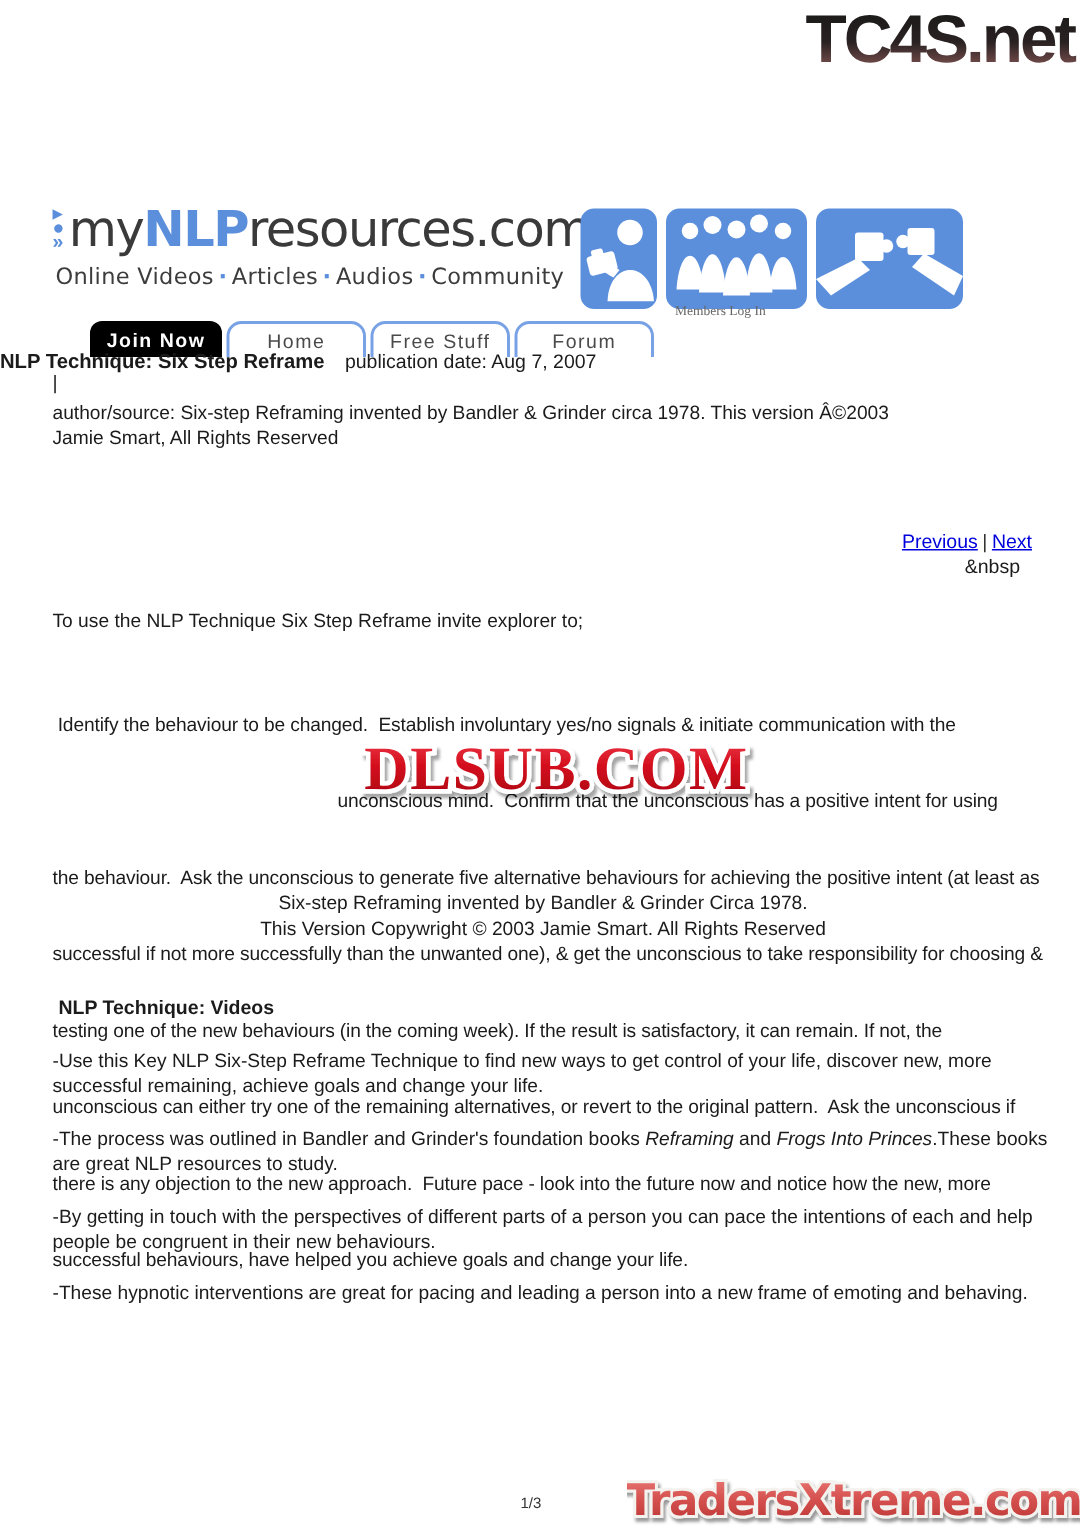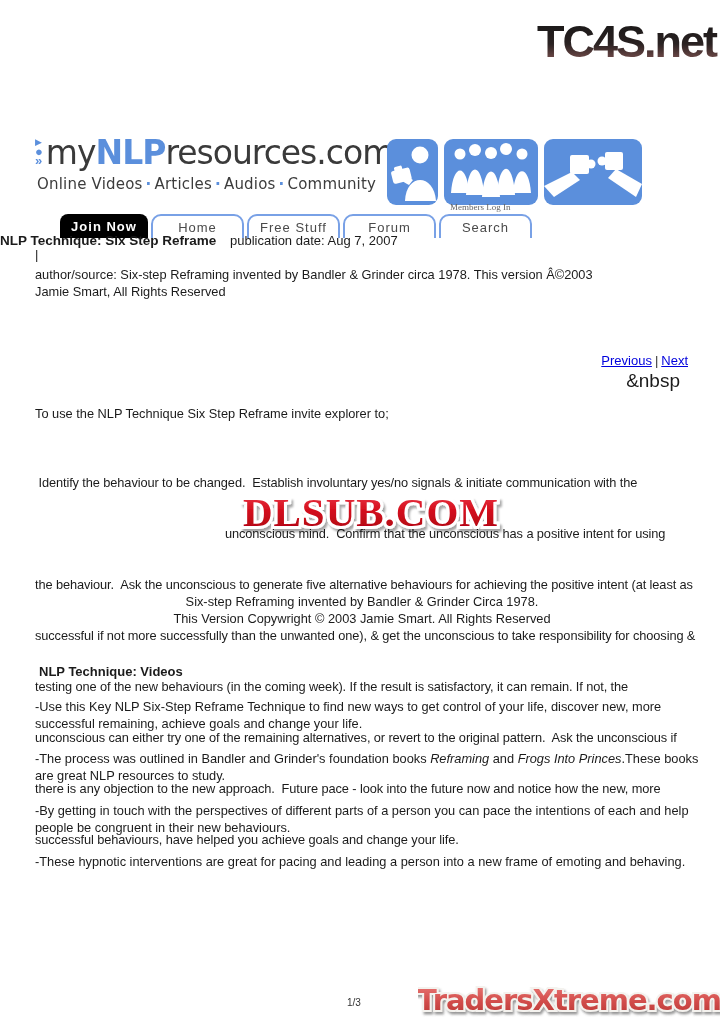--- a/index.html
+++ b/index.html
@@ -1,19 +1,19 @@
 <!DOCTYPE html>
 <html><head>
 <meta charset="utf-8">
 <style>
   html,body{margin:0;padding:0;background:#ffffff;}
   .page{position:relative;width:724px;height:1024px;background:#fff;overflow:hidden;
         font-family:"Liberation Sans",sans-serif;color:#1b1b1b;}
   
-  .wm-top{position:absolute;top:16px;right:4px;}
+  .wm-top{position:absolute;top:0;right:4px;}
   
   .logo{position:absolute;top:136px;left:35px;display:flex;align-items:flex-start;}
   .logo-icons{display:flex;flex-direction:column;align-items:flex-start;line-height:1;
               color:#5b8fdc;margin-right:3px;margin-top:2px;}
   .logo-icons .tri{font-size:9px;}
   .logo-icons .dot{font-size:13px;margin-top:-2px;}
   .logo-icons .ff{font-size:13px;font-weight:bold;margin-top:-4px;}
   .logo-text{font-family:"DejaVu Sans",sans-serif;font-size:33px;letter-spacing:-1px;
              color:#3a3a3a;line-height:1;}
   .logo-text .accent{color:#5b8fdc;font-weight:bold;}
@@ -34,21 +34,21 @@
                   border:2px solid #79a1e6;border-radius:10px 10px 0 0;padding-top:4px;}
   
   .title-line{position:absolute;top:233px;left:0;right:27px;text-align:left;font-size:13px;}
   .title-line .t{font-weight:bold;font-size:13.5px;}
   .title-line .p{margin-left:10px;}
   .pipe{position:absolute;top:247px;left:35px;font-size:13px;}
   .author{position:absolute;top:266px;left:35px;width:585px;font-size:12.8px;line-height:17px;}
   .pager{position:absolute;top:353px;right:36px;font-size:13px;}
   .pager a{color:#0000dd;text-decoration:underline;cursor:pointer;}
   .pager .sep{color:#333;padding:0 3px;}
-  .nbsp{position:absolute;top:370px;right:44px;font-size:19px;}
+  .nbsp{position:absolute;top:370px;right:44px;font-size:13px;}
   
   .intro{position:absolute;top:406px;left:35px;font-size:12.8px;}
   .steps{position:absolute;top:440px;left:35px;font-size:12.8px;line-height:17px;
          letter-spacing:-0.1px;white-space:pre;}
   .steps .indent{margin-left:190px;}
   .credits{position:absolute;top:593px;left:0;width:724px;text-align:center;
            font-size:12.8px;line-height:17px;}
   .sum-head{position:absolute;top:664px;left:39px;font-size:13px;font-weight:bold;}
   .sum-p{position:absolute;left:35px;width:668px;font-size:12.8px;line-height:17px;}
   .p1{top:698px;} .p2{top:750px;} .p3{top:802px;} .p4{top:853px;}
@@ -129,21 +129,20 @@
       </svg>
     </div>
   </div>
   <div class="members">Members Log In</div>
 
   <div class="nav">
     <div class="tab tab-join">Join Now</div>
     <div class="tab tab-plain">Home</div>
     <div class="tab tab-plain">Free Stuff</div>
     <div class="tab tab-plain">Forum</div>
-    <div class="tab tab-plain">Search</div>
   </div>
 
   <div class="title-line">
     <span class="t">NLP Technique: Six Step Reframe</span>
     <span class="p">publication date: Aug 7, 2007</span>
   </div>
   <div class="pipe">|</div>
   <div class="author">author/source: Six-step Reframing invented by Bandler &amp; Grinder circa 1978. This version Â©2003 Jamie Smart, All Rights Reserved</div>
 
   <div class="pager">

